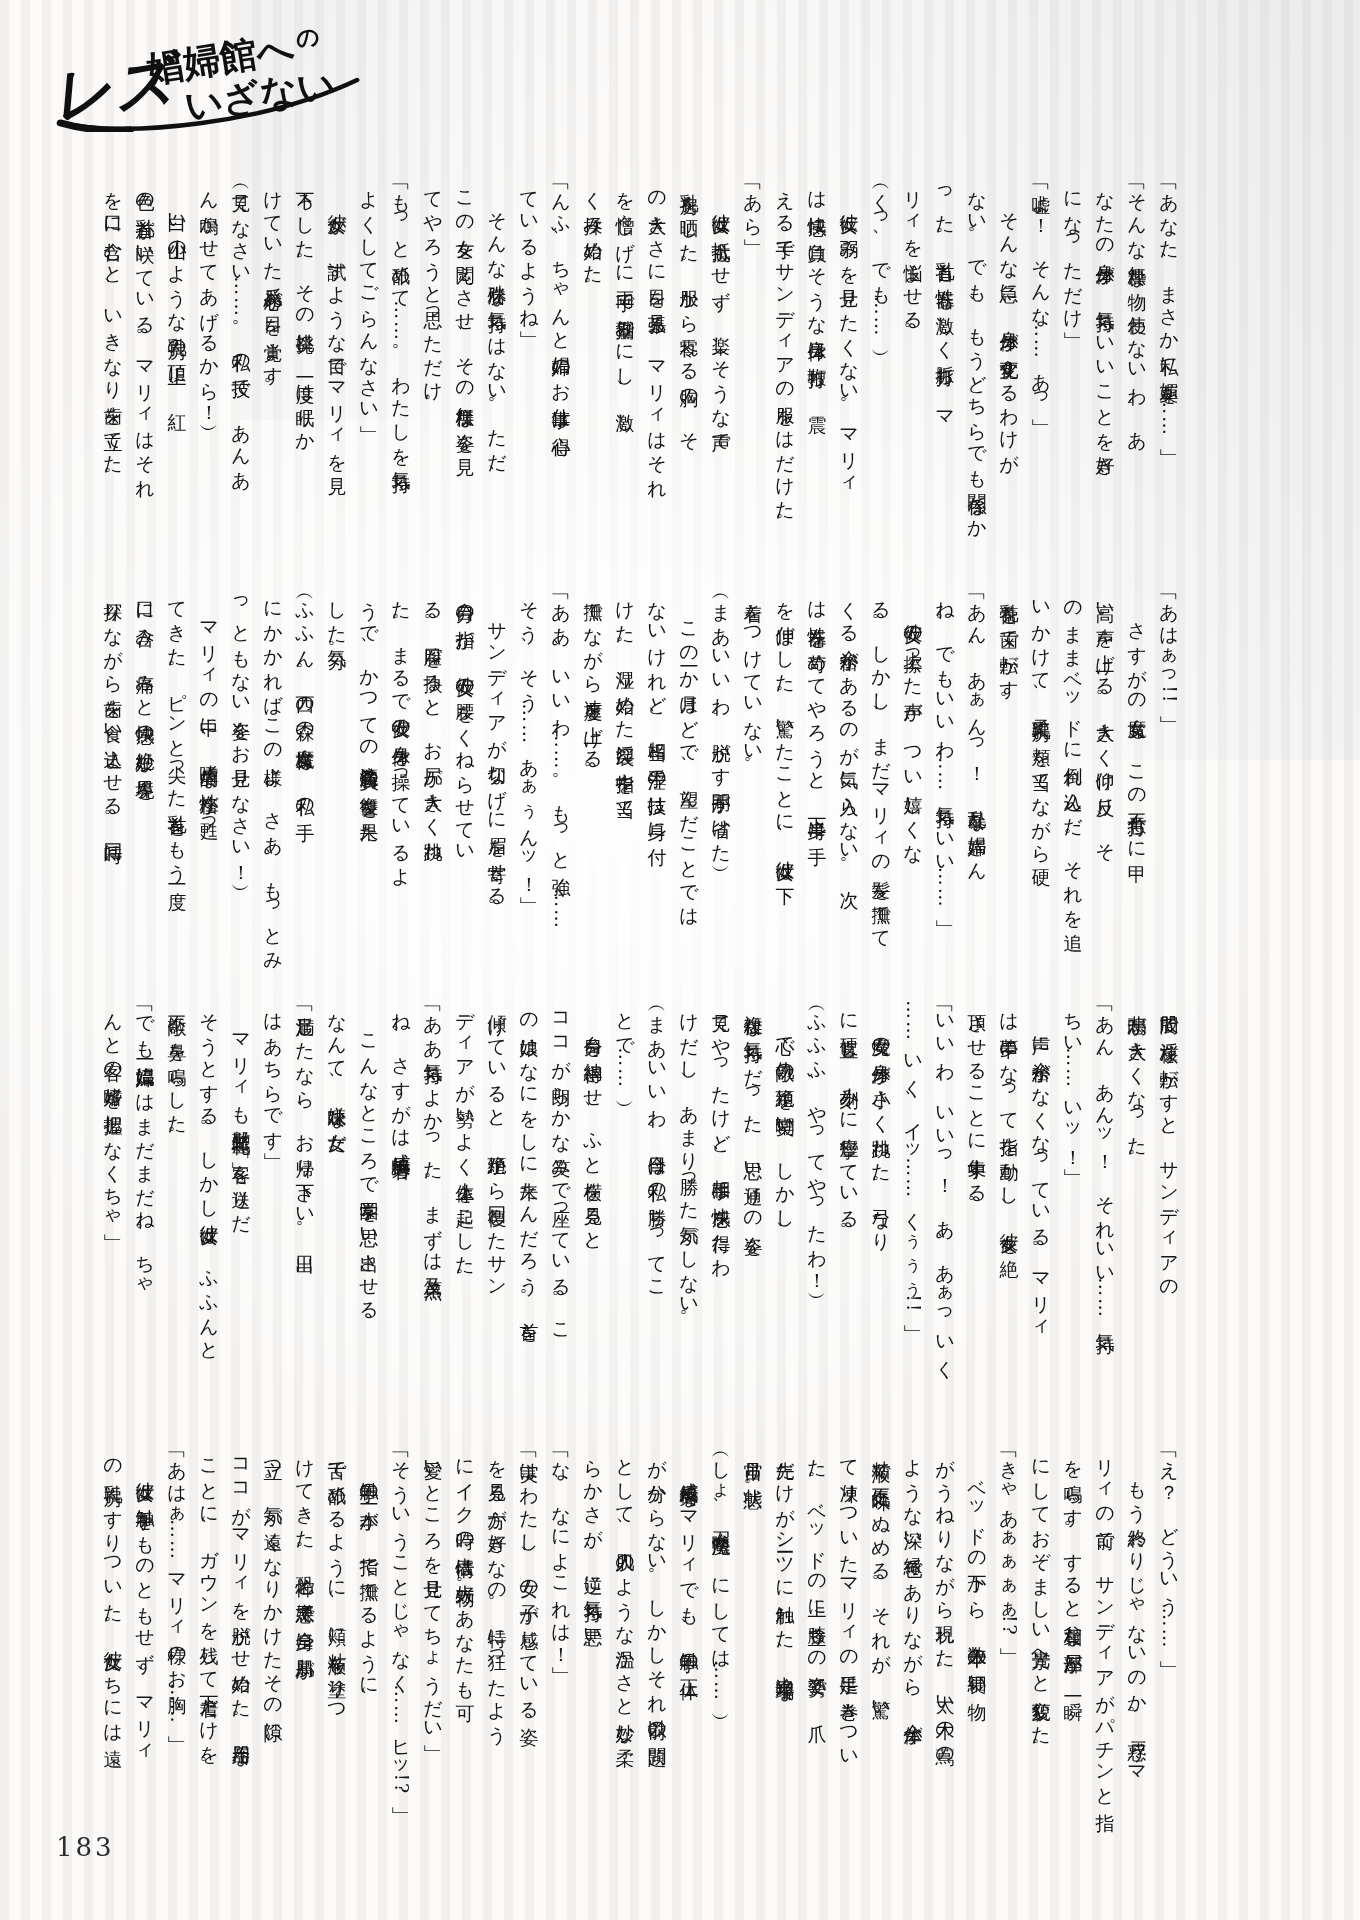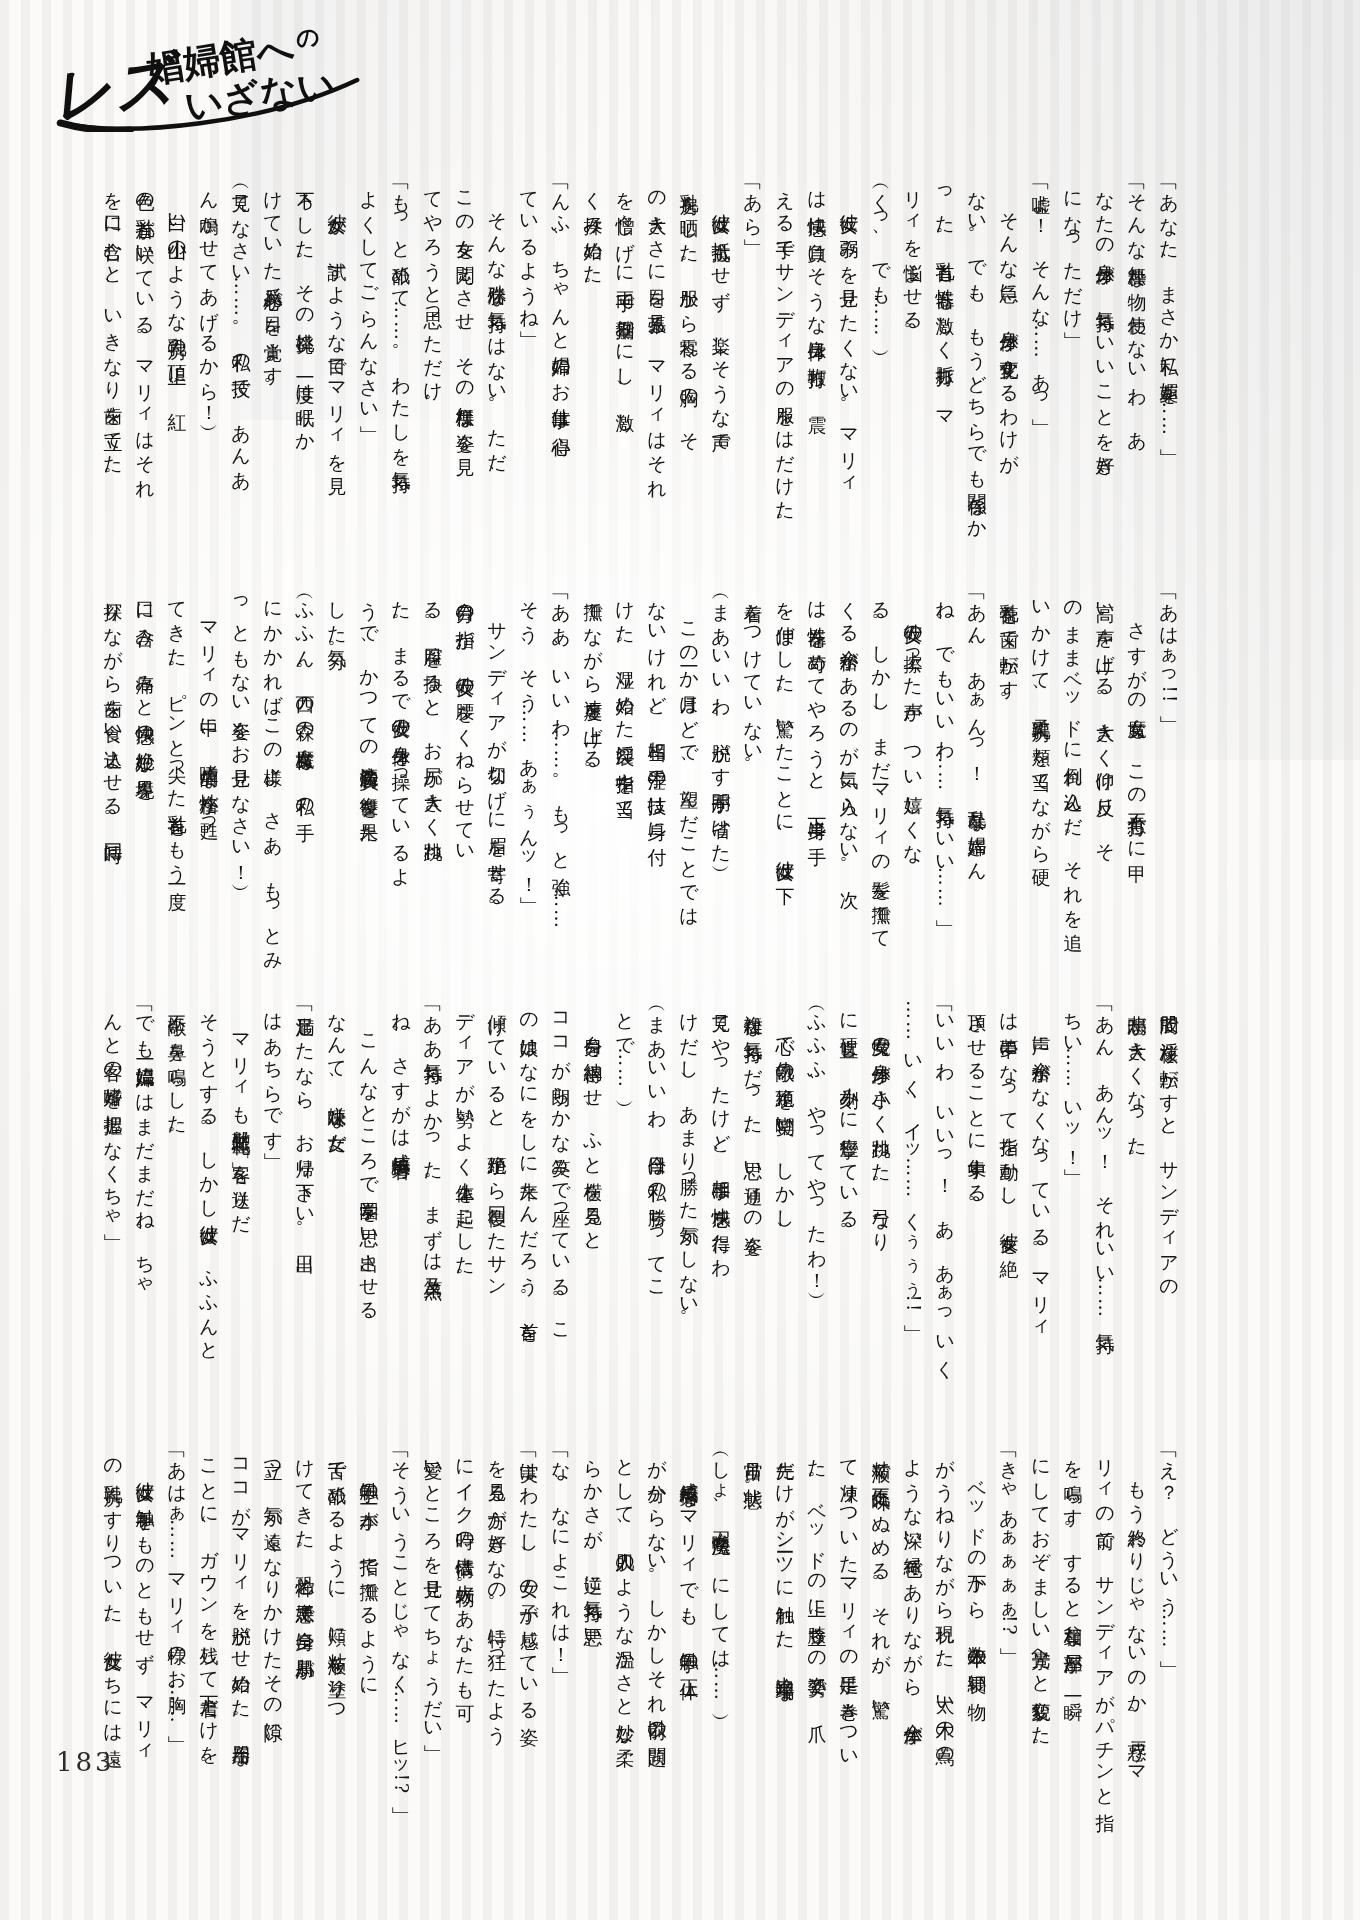--- a/index.html
+++ b/index.html
@@ -33,21 +33,21 @@
     writing-mode:vertical-rl;text-orientation:mixed;
     font-size:19px;line-height:32px;letter-spacing:.1em;
     color:#151515;text-align:left;
   }
   .tblock .tcol{margin:0;padding:0;white-space:nowrap;}
   .b1{top:178px;height:376px;}
   .b2{top:588px;height:382px;}
   .b3{top:1000px;height:388px;}
   .b4{top:1446px;height:370px;}
   .pagenum{
-    position:absolute;left:56px;top:1747px;
+    position:absolute;left:56px;top:1832px;
     font-size:26px;letter-spacing:3px;color:#2b2b2b;
   }
 </style>
 </head>
 <body>
 
 <div class="page">
   <div class="sheen"></div>
   <div class="sheen2"></div>
 

